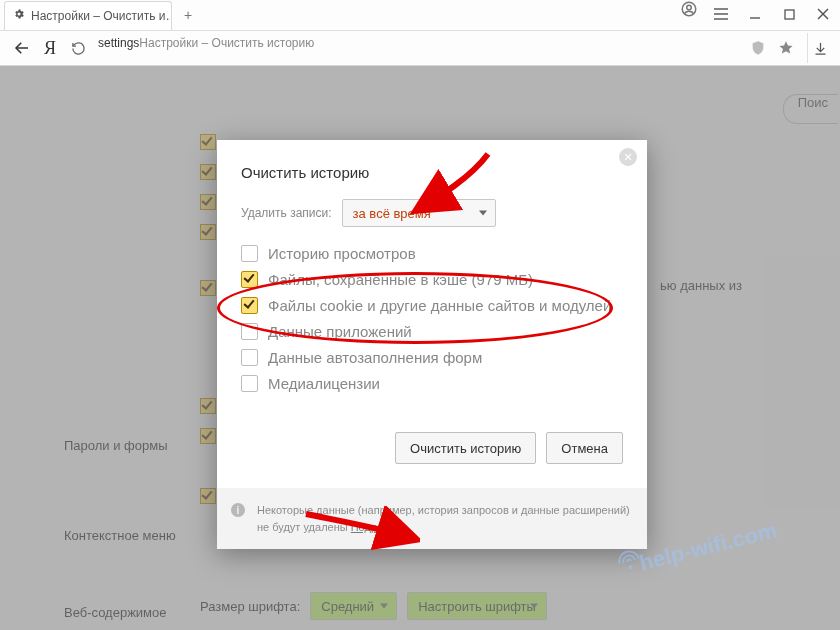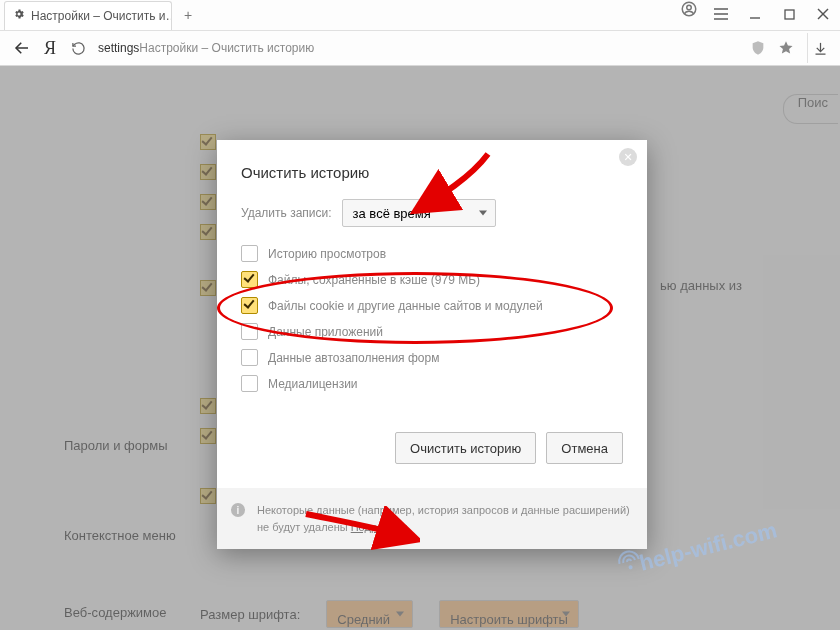--- a/index.html
+++ b/index.html
@@ -8,59 +8,59 @@
   .tab{display:flex;align-items:center;height:28px;border:1px solid #d9d9d9;border-bottom:none;border-top-left-radius:3px;border-top-right-radius:3px;padding:0 8px;background:#fff;margin-left:4px;font-size:12px;color:#555;max-width:150px;overflow:hidden;white-space:nowrap}
   .tab .gear{margin-right:6px}
   .newtab{width:20px;height:20px;display:flex;align-items:center;justify-content:center;color:#777;margin-left:6px;font-size:14px;cursor:pointer}
   .winbtns{position:absolute;right:0;top:0;display:flex}
   .winbtn{width:34px;height:28px;display:flex;align-items:center;justify-content:center;color:#555}
   .winbtn svg{display:block}
   .usercircle{margin-right:6px}
   
   .toolbar{height:34px;background:#fdfdfd;display:flex;align-items:center;padding:0 8px;border-bottom:1px solid #d8d8d8}
   .tbtn{width:28px;height:28px;display:flex;align-items:center;justify-content:center;color:#555}
-  .address{flex:1;display:flex;align-items:center;height:24px;padding:0 6px;color:#555;font-size:12px}
+  .address{flex:1;display:flex;align-items:flex-start;height:24px;padding:0 6px;color:#555;font-size:12px}
   .addr-gray{color:#8a8a8a}
   .tright{display:flex;align-items:center;gap:6px}
   .iconbox{width:22px;height:20px;display:flex;align-items:center;justify-content:center;color:#888}
   .star{color:#888}
   .download{width:24px;height:30px;display:flex;align-items:center;justify-content:center;border-left:1px solid #e0e0e0;margin-left:4px;color:#666}
   
   .page{position:relative;height:566px;background:#f3f3f3}
   .overlay{position:absolute;inset:0;background:rgba(140,140,140,0.62);z-index:5}
   
   .settings-col{position:absolute;left:40px;top:20px;right:20px;color:#2a2a2a;font-size:12px}
   .search-pill{position:absolute;right:2px;top:28px;height:28px;border:1px solid #c0c0c0;border-right:none;border-top-left-radius:14px;border-bottom-left-radius:14px;background:#f3f3f3;padding:0 10px 0 14px;display:flex;align-items:flex-start;color:#444}
   .chk{display:inline-flex;align-items:center;gap:8px;margin:4px 0}
   .yachk{width:14px;height:14px;border:1px solid #b08b00;background:#ffe17a;position:relative;display:inline-block;flex:none}
   .yachk::after{content:"";position:absolute;left:3px;top:0px;width:4px;height:8px;border-right:2px solid #5a3a00;border-bottom:2px solid #5a3a00;transform:rotate(40deg)}
   .side-label{position:absolute;left:64px;color:#1a1a1a;font-size:13px}
   
   .modal{position:absolute;z-index:10;left:217px;top:74px;width:430px;background:#fff;box-shadow:0 6px 26px rgba(0,0,0,0.35);padding:24px 24px 16px 24px;box-sizing:border-box}
   .modal h2{margin:0 0 18px 0;font-size:15px;font-weight:400;color:#333}
   .close-x{position:absolute;right:10px;top:8px;width:18px;height:18px;border-radius:50%;background:#dcdcdc;color:#fff;display:flex;align-items:center;justify-content:center;font-size:11px;line-height:1;cursor:pointer}
   .row-del{display:flex;align-items:center;margin-bottom:18px;color:#888;font-size:12px}
-  .select{margin-left:10px;height:26px;border:1px solid #c8c8c8;border-radius:2px;background:#f7f7f7;display:flex;align-items:center;padding:0 22px 0 10px;position:relative;color:#000000;font-size:13px;min-width:120px}
+  .select{margin-left:10px;height:26px;border:1px solid #c8c8c8;border-radius:2px;background:#f7f7f7;display:flex;align-items:center;padding:0 22px 0 10px;position:relative;color:#c2410c;font-size:13px;min-width:120px}
   .select::after{content:"";position:absolute;right:8px;top:50%;width:0;height:0;border-left:4px solid transparent;border-right:4px solid transparent;border-top:5px solid #666;transform:translateY(-50%)}
-  .opt{display:flex;align-items:center;margin:9px 0;font-size:12px;color:#888}
+  .opt{display:flex;align-items:center;margin:9px 0;font-size:15px;color:#888}
   .mchk{width:15px;height:15px;border:1px solid #bcbcbc;background:#fff;border-radius:2px;margin-right:10px;flex:none;position:relative}
   .mchk.on{border-color:#b08b00;background:#ffe17a}
   .mchk.on::after{content:"";position:absolute;left:4px;top:0px;width:4px;height:8px;border-right:2px solid #3a2a00;border-bottom:2px solid #3a2a00;transform:rotate(40deg)}
   .ring{position:absolute;border:3px solid #e30000;border-radius:50%/50%;pointer-events:none}
   .arrow{position:absolute;pointer-events:none;z-index:20}
   .btnrow{display:flex;justify-content:flex-end;gap:10px;margin-top:40px}
   .btn{height:30px;border:1px solid #bfbfbf;background:#f6f6f6;padding:0 14px;display:flex;align-items:center;border-radius:2px;font-size:13px;color:#333;cursor:pointer}
   .note{margin-top:24px;background:#f3f3f3;padding:14px 14px 14px 40px;color:#8c8c8c;font-size:11px;position:relative;line-height:1.5;margin-left:-24px;margin-right:-24px;margin-bottom:-16px}
   .note .info-icon{position:absolute;left:14px;top:15px;width:14px;height:14px;border-radius:50%;background:#b8b8b8;color:#f3f3f3;display:flex;align-items:center;justify-content:center;font-size:10px;font-weight:bold}
   .note a{color:#7a7a7a;}
   
   .watermark{position:absolute;right:10px;bottom:60px;z-index:30;opacity:0.5;transform:rotate(-14deg);pointer-events:none}
   
-  .bottom-row{position:absolute;left:56px;bottom:4px;display:flex;align-items:center;gap:26px;color:#1a1a1a;font-size:13px}
-  .faux-select{height:26px;border:1px solid #c8c8c8;background:#fdba74;display:flex;align-items:flex-end;padding:0 22px 0 10px;position:relative;color:#333;font-size:13px;border-radius:2px}
+  .bottom-row{position:absolute;left:56px;bottom:12px;display:flex;align-items:center;gap:10px;color:#1a1a1a;font-size:13px}
+  .faux-select{height:26px;border:1px solid #c8c8c8;background:#bef264;display:flex;align-items:center;padding:0 22px 0 10px;position:relative;color:#333;font-size:13px;border-radius:2px}
   .faux-select::after{content:"";position:absolute;right:8px;top:50%;width:0;height:0;border-left:4px solid transparent;border-right:4px solid transparent;border-top:5px solid #666;transform:translateY(-50%)}
 </style>
 </head>
 <body>
 
 <div class="titlebar">
   <div class="tab">
     <span class="gear">
       <svg width="12" height="12" viewBox="0 0 24 24" fill="#555">
           <path d="M19.4 13a7.5 7.5 0 000-2l2-1.6-2-3.4-2.4 1a7.4 7.4 0 00-1.7-1L15 3h-4l-.4 2.9a7.4 7.4 0 00-1.7 1l-2.4-1-2 3.4L6.6 11a7.5 7.5 0 000 2l-2 1.6 2 3.4 2.4-1a7.4 7.4 0 001.7 1L11 21h4l.4-2.9a7.4 7.4 0 001.7-1l2.4 1 2-3.4zM12 15a3 3 0 113-3 3 3 0 01-3 3z"></path>

